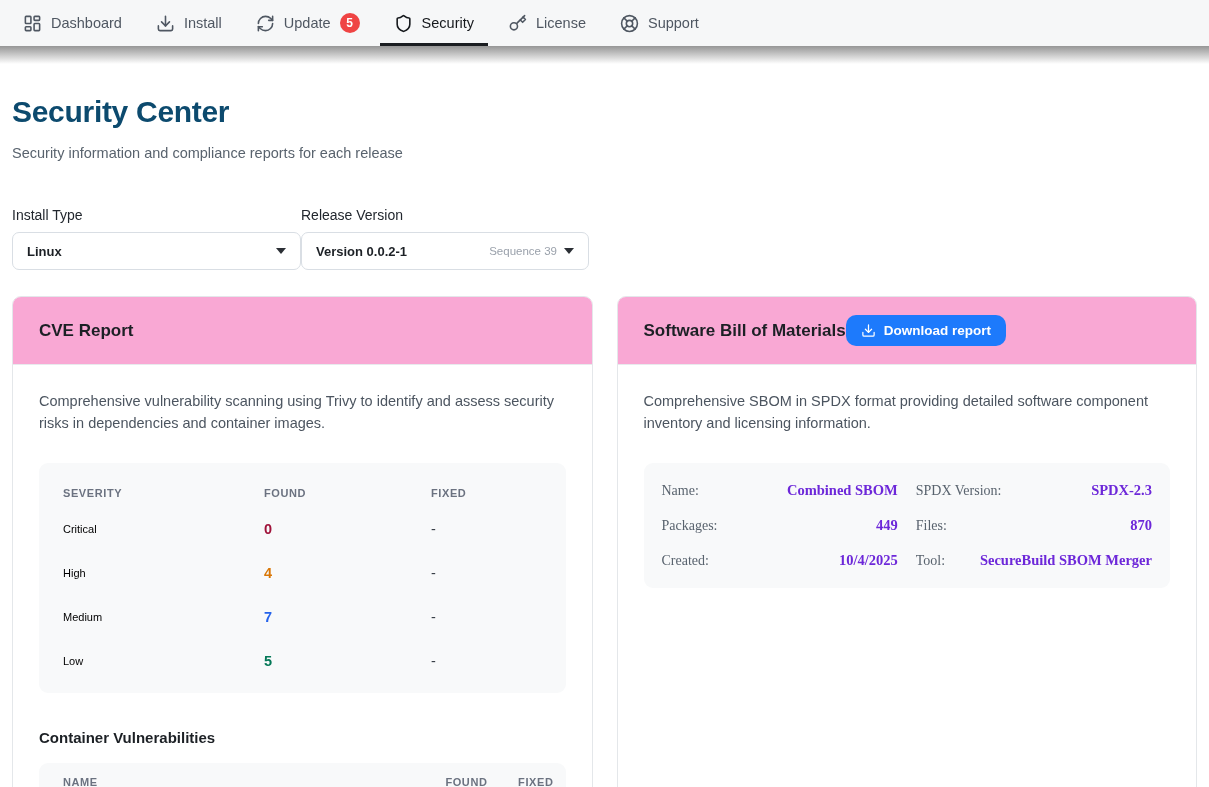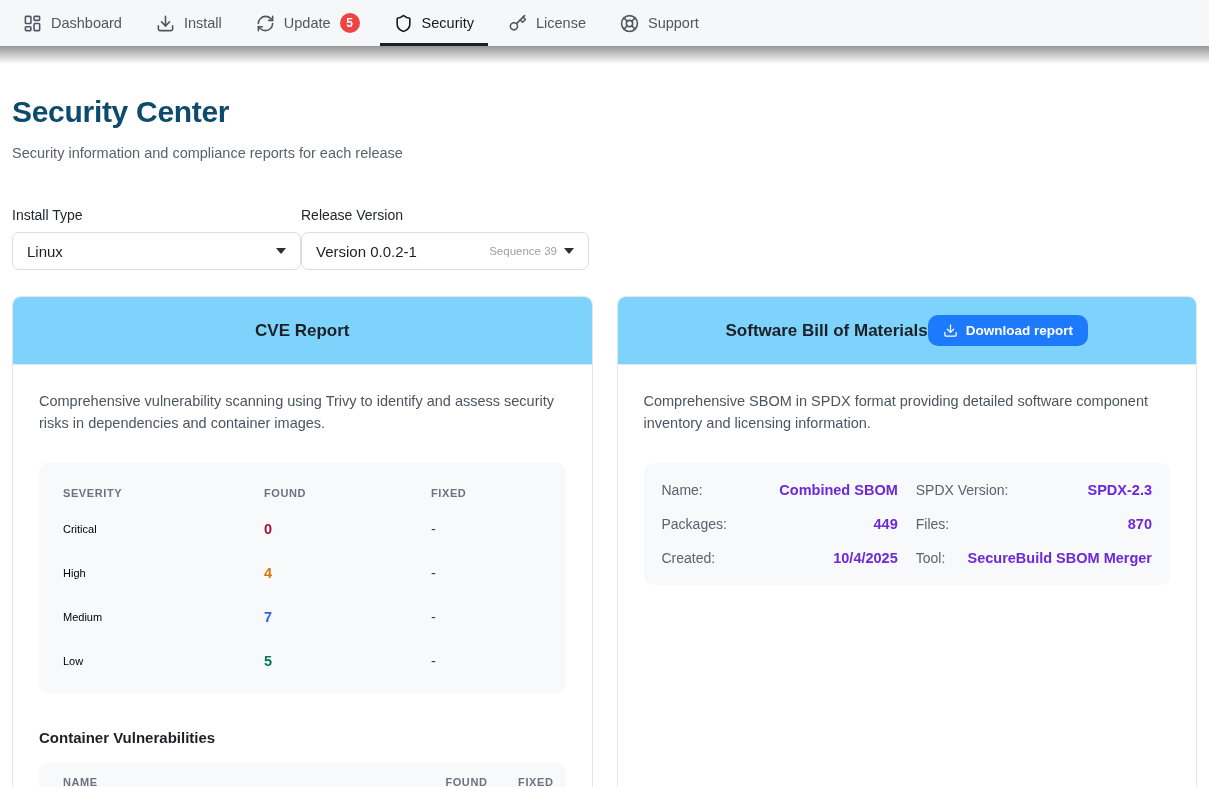--- a/index.html
+++ b/index.html
@@ -48,36 +48,36 @@
   .filters { display:flex; margin-top:46px; }
   .filter-label { font-size:14px; color:#22272e; margin-bottom:9px; }
   .filter-left { width:289px; }
   .filter-right { width:288px; }
   .select-box {
     height:38px; background:#fff;
     border:1px solid #d9dee4; border-radius:7px;
     display:flex; align-items:center; justify-content:space-between;
     padding:0 14px; cursor:pointer;
   }
-  .select-value { font-size:15px; font-weight:400; color:#1c2025; }
+  .select-value { font-size:13px; font-weight:700; color:#1c2025; }
   .select-right { display:flex; align-items:center; gap:7px; }
   .select-sub { font-size:11.5px; color:#9aa1ab; }
   .caret { width:0; height:0; border-left:5px solid transparent; border-right:5px solid transparent; border-top:6px solid #2b2f35; }
 
   
   .cards { display:flex; gap:24px; margin-top:26px; }
   .card {
     flex:1; min-height:600px;
     border:1px solid #e4e7ea; border-radius:9px;
     background:#fff; overflow:hidden;
   }
   .card-header {
-    background:#7dd3fc; border-bottom:1px solid #e8eaed;
+    background:#f9a8d4; border-bottom:1px solid #e8eaed;
     padding:0 26px; height:68px;
-    display:flex; align-items:center; justify-content:center;
+    display:flex; align-items:center; justify-content:flex-start;
   }
   .card-title { font-size:17px; font-weight:600; color:#1c2025; }
   .card-body { padding:26px; }
   .card-desc { font-size:14.5px; color:#4c5560; line-height:1.5; max-width:530px; }
 
   
   .sev-table { margin-top:28px; background:#f8f9fa; border-radius:9px; padding:8px 0 10px 0; }
   .sev-row {
     display:grid; grid-template-columns:201px 167px 1fr;
     padding:14px 0 14px 24px; align-items:center;
@@ -105,21 +105,21 @@
     color:#fff; border:none; border-radius:10px;
     padding:8px 15px; font-size:13.5px; font-weight:600;
     font-family:"Liberation Sans", sans-serif; cursor:pointer;
   }
   .dl-btn svg { width:15px; height:15px; stroke:#fff; }
   .sbom-grid {
     margin-top:28px; background:#f8f9fa; border-radius:9px;
     padding:10px 18px;
     display:grid; grid-template-columns:1fr 1fr; column-gap:18px;
   }
-  .sbom-cell { display:flex; justify-content:space-between; align-items:flex-end; padding:9px 0; gap:2px; }
+  .sbom-cell { display:flex; justify-content:space-between; align-items:flex-end; padding:9px 0; gap:2px;font-family:Liberation Serif, serif; }
   .sbom-label { font-size:14px; color:#59636e; white-space:nowrap; }
   .sbom-value { font-size:14.5px; font-weight:700; color:#6d28d9; text-align:right; }
 </style>
 </head>
 <body>
 
 <nav class="topnav" id="topnav">
     <div class="nav-item">
       <span style="display: flex;">
         <svg viewBox="0 0 24 24" fill="none" stroke-width="2" stroke-linecap="round" stroke-linejoin="round">

